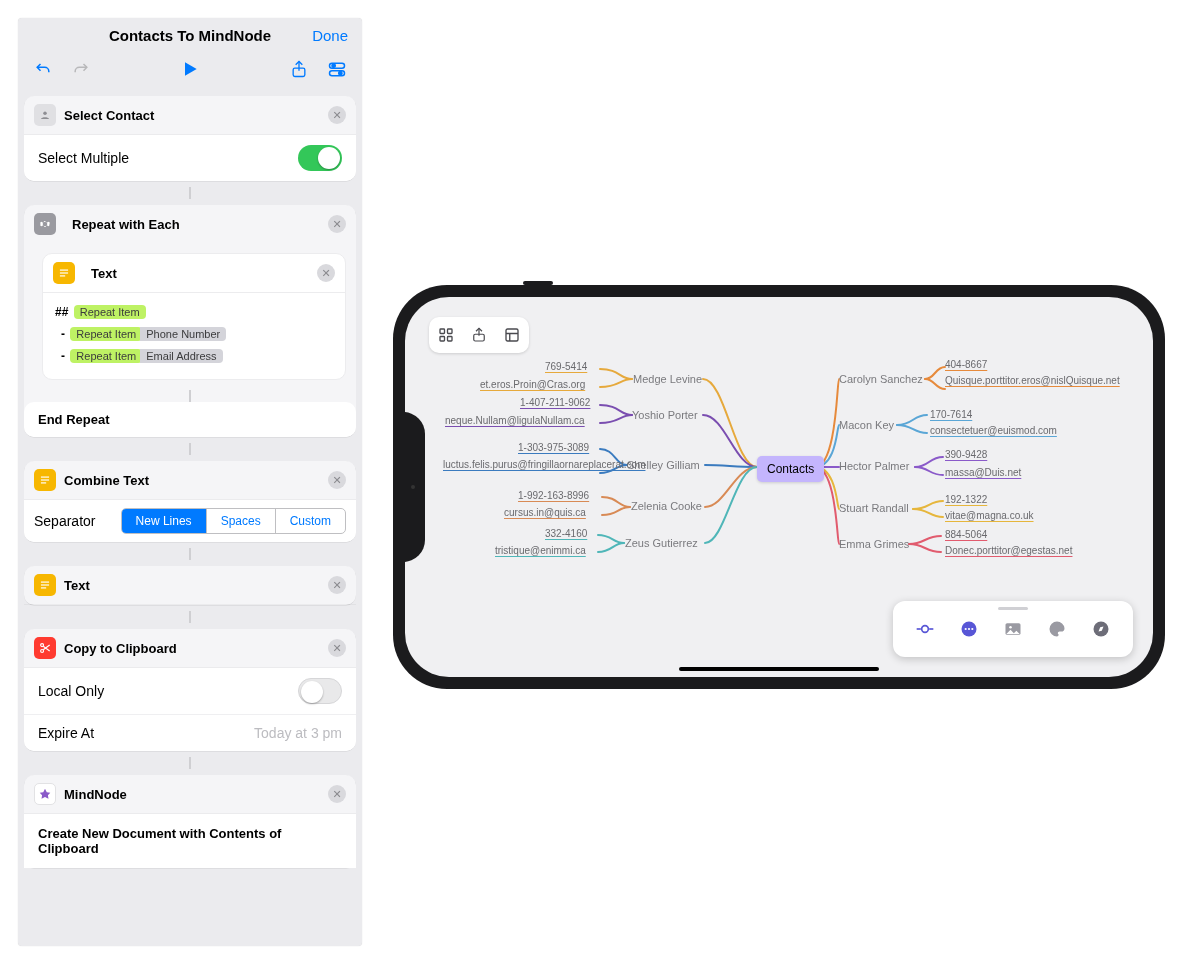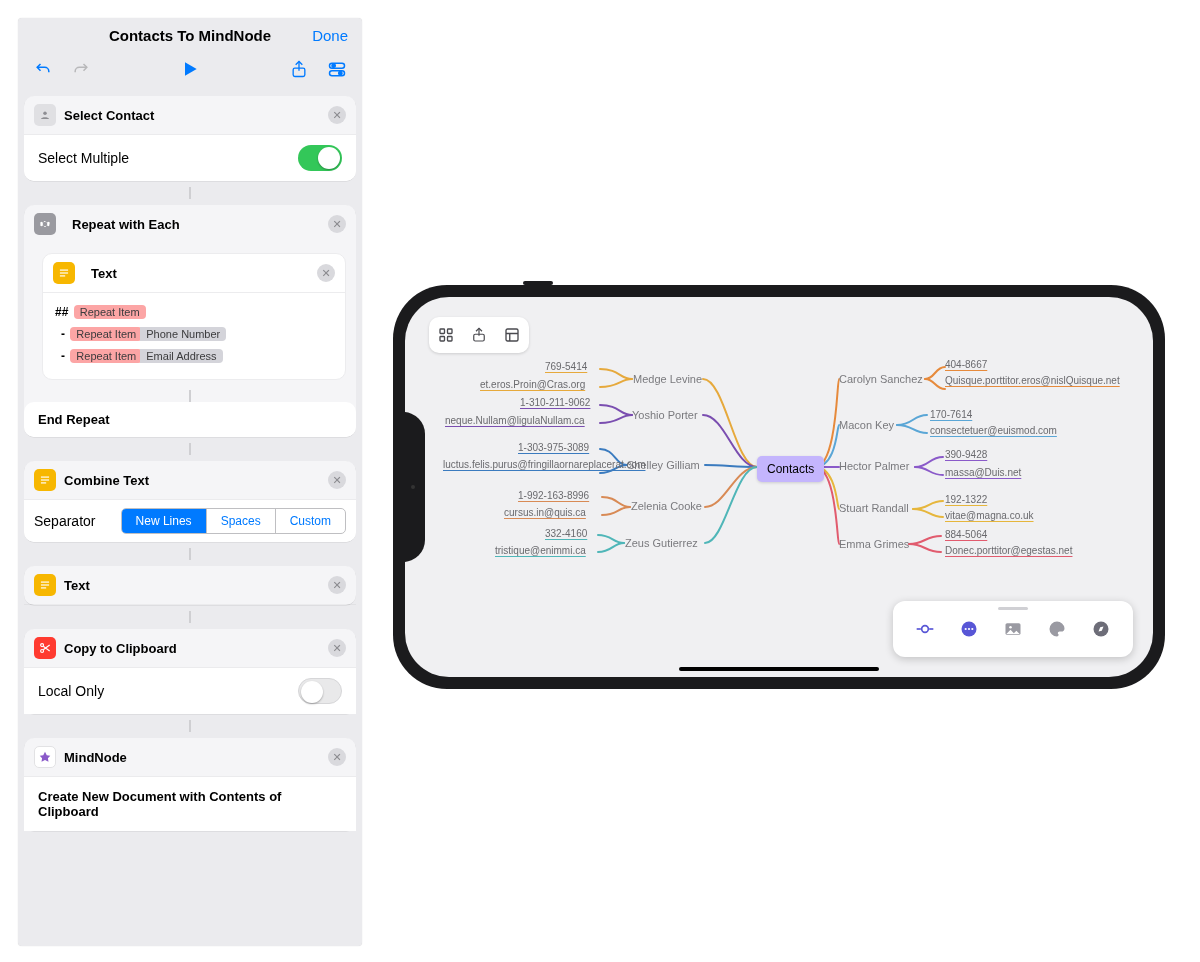--- a/index.html
+++ b/index.html
@@ -43,21 +43,21 @@
   .toggle{width:44px;height:26px;border-radius:13px;position:relative;cursor:pointer;}
   .toggle.on{background:#33c759;}
   .toggle.off{background:#e9e9ea;border:1px solid #d6d6d8;}
   .knob{position:absolute;width:22px;height:22px;background:#fff;border-radius:50%;top:2px;box-shadow:0 1px 2px rgba(0,0,0,.3);}
   .toggle.on .knob{right:2px;}
   .toggle.off .knob{left:2px;}
 
   
   .nested{margin:10px 10px 10px 18px;background:#fff;border-radius:10px;border:1px solid #ececee;}
   .nested-body{padding:8px 12px 12px;font-size:12px;line-height:22px;}
-  .token{background:#fca5a5;border-radius:4px;padding:1px 6px;font-size:11px;color:#3b3b3d;white-space:nowrap;}
+  .token{background:#bef264;border-radius:4px;padding:1px 6px;font-size:11px;color:#3b3b3d;white-space:nowrap;}
   .token.sub{background:#d4d4da;margin-left:-2px;border-radius:0 4px 4px 0;}
   .md-pre{font-weight:600;font-size:12px;margin-right:2px;}
 
   .strip{background:#fff;border-radius:10px;padding:10px 14px;font-weight:600;font-size:13px;margin-top:6px;}
 
   
   .segwrap{display:flex;align-items:center;justify-content:space-between;padding:8px 10px;background:#fff;border-radius:0 0 10px 10px;}
   .segmented{display:flex;border:1px solid #bfbfc2;border-radius:5px;overflow:hidden;}
   .seg{padding:5px 14px;font-size:12px;color:#007aff;cursor:pointer;}
   .seg + .seg{border-left:1px solid #bfbfc2;}
@@ -256,20 +256,24 @@
               </svg>
           </div>
           <div class="act-title">Copy to Clipboard</div>
           <div class="close-dot">✕</div>
         </div>
         <div class="row" style="border-radius:0;">
           <span class="row-label">Local Only</span>
           <div class="toggle off">
               <div class="knob"></div>
             </div>
+        </div>
+        <div class="row row-first">
+          <span class="row-label">Expire At</span>
+          <span class="row-value">Today at 3 pm</span>
         </div>
       </div>
 
       <div class="connector"></div>
 
       <div class="card">
         <div class="card-head">
           <div class="act-icon ai-mindnode">
             <svg viewBox="0 0 24 24">
                 <path d="M12 3l3 6 6 1-4 4 1 6-6-3-6 3 1-6-4-4 6-1z" fill="#8a5ac9"></path>
@@ -356,21 +360,21 @@
             <path d="M504 247 C520 247 520 255 536 255" stroke="#e15b6e"></path>
           </g>
         </svg>
 
         <div class="center-node">Contacts</div>
         <div id="mm-labels">
             <div class="mm-name" style="left: 228px; top: 76px;">Medge Levine</div>
             <div class="mm-leaf" style="left: 140px; top: 64px; text-decoration-color: rgb(230, 169, 60);">769-5414</div>
             <div class="mm-leaf" style="left: 75px; top: 82px; text-decoration-color: rgb(230, 169, 60); max-width: 160px; white-space: normal; line-height: 11px;">et.eros.Proin@Cras.org</div>
             <div class="mm-name" style="left: 227px; top: 112px;">Yoshio Porter</div>
-            <div class="mm-leaf" style="left: 115px; top: 100px; text-decoration-color: rgb(122, 78, 176);">1-310-211-9062</div>
+            <div class="mm-leaf" style="left: 115px; top: 100px; text-decoration-color: rgb(122, 78, 176);">1-407-211-9062</div>
             <div class="mm-leaf" style="left: 40px; top: 118px; text-decoration-color: rgb(122, 78, 176); max-width: 160px; white-space: normal; line-height: 11px;">neque.Nullam@ligulaNullam.ca</div>
             <div class="mm-name" style="left: 222px; top: 162px;">Shelley Gilliam</div>
             <div class="mm-leaf" style="left: 113px; top: 145px; text-decoration-color: rgb(59, 123, 191);">1-303-975-3089</div>
             <div class="mm-leaf" style="left: 38px; top: 162px; text-decoration-color: rgb(59, 123, 191); max-width: 160px; white-space: normal; line-height: 11px;">luctus.felis.purus@fringillaornareplacerat.com</div>
             <div class="mm-name" style="left: 226px; top: 203px;">Zelenia Cooke</div>
             <div class="mm-leaf" style="left: 113px; top: 193px; text-decoration-color: rgb(216, 138, 85);">1-992-163-8996</div>
             <div class="mm-leaf" style="left: 99px; top: 210px; text-decoration-color: rgb(216, 138, 85); max-width: 160px; white-space: normal; line-height: 11px;">cursus.in@quis.ca</div>
             <div class="mm-name" style="left: 220px; top: 240px;">Zeus Gutierrez</div>
             <div class="mm-leaf" style="left: 140px; top: 231px; text-decoration-color: rgb(79, 182, 184);">332-4160</div>
             <div class="mm-leaf" style="left: 90px; top: 248px; text-decoration-color: rgb(79, 182, 184); max-width: 160px; white-space: normal; line-height: 11px;">tristique@enimmi.ca</div>

